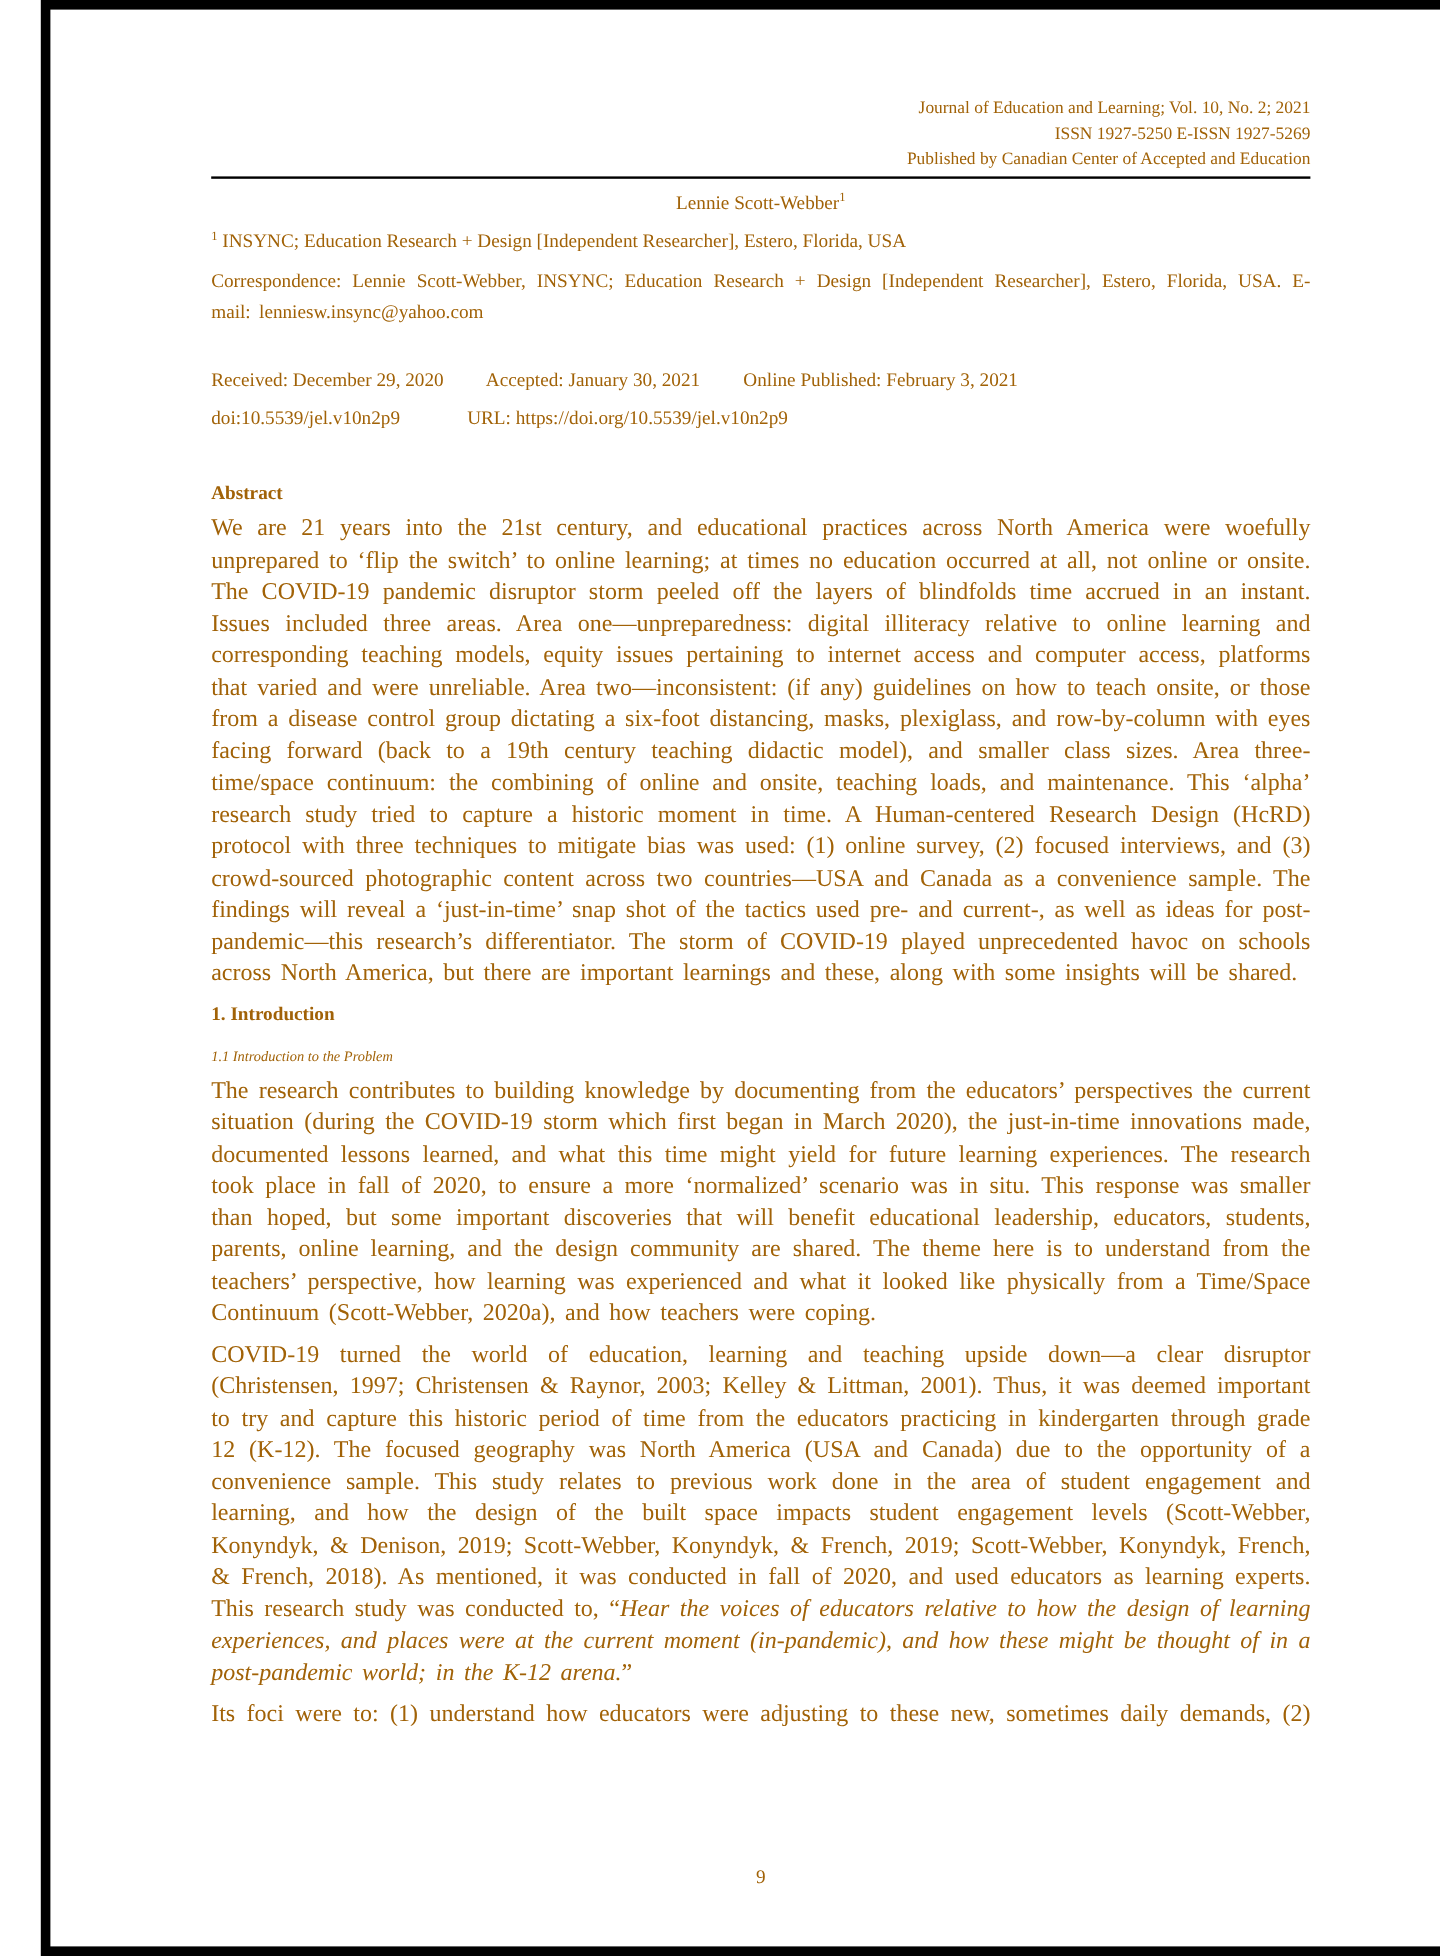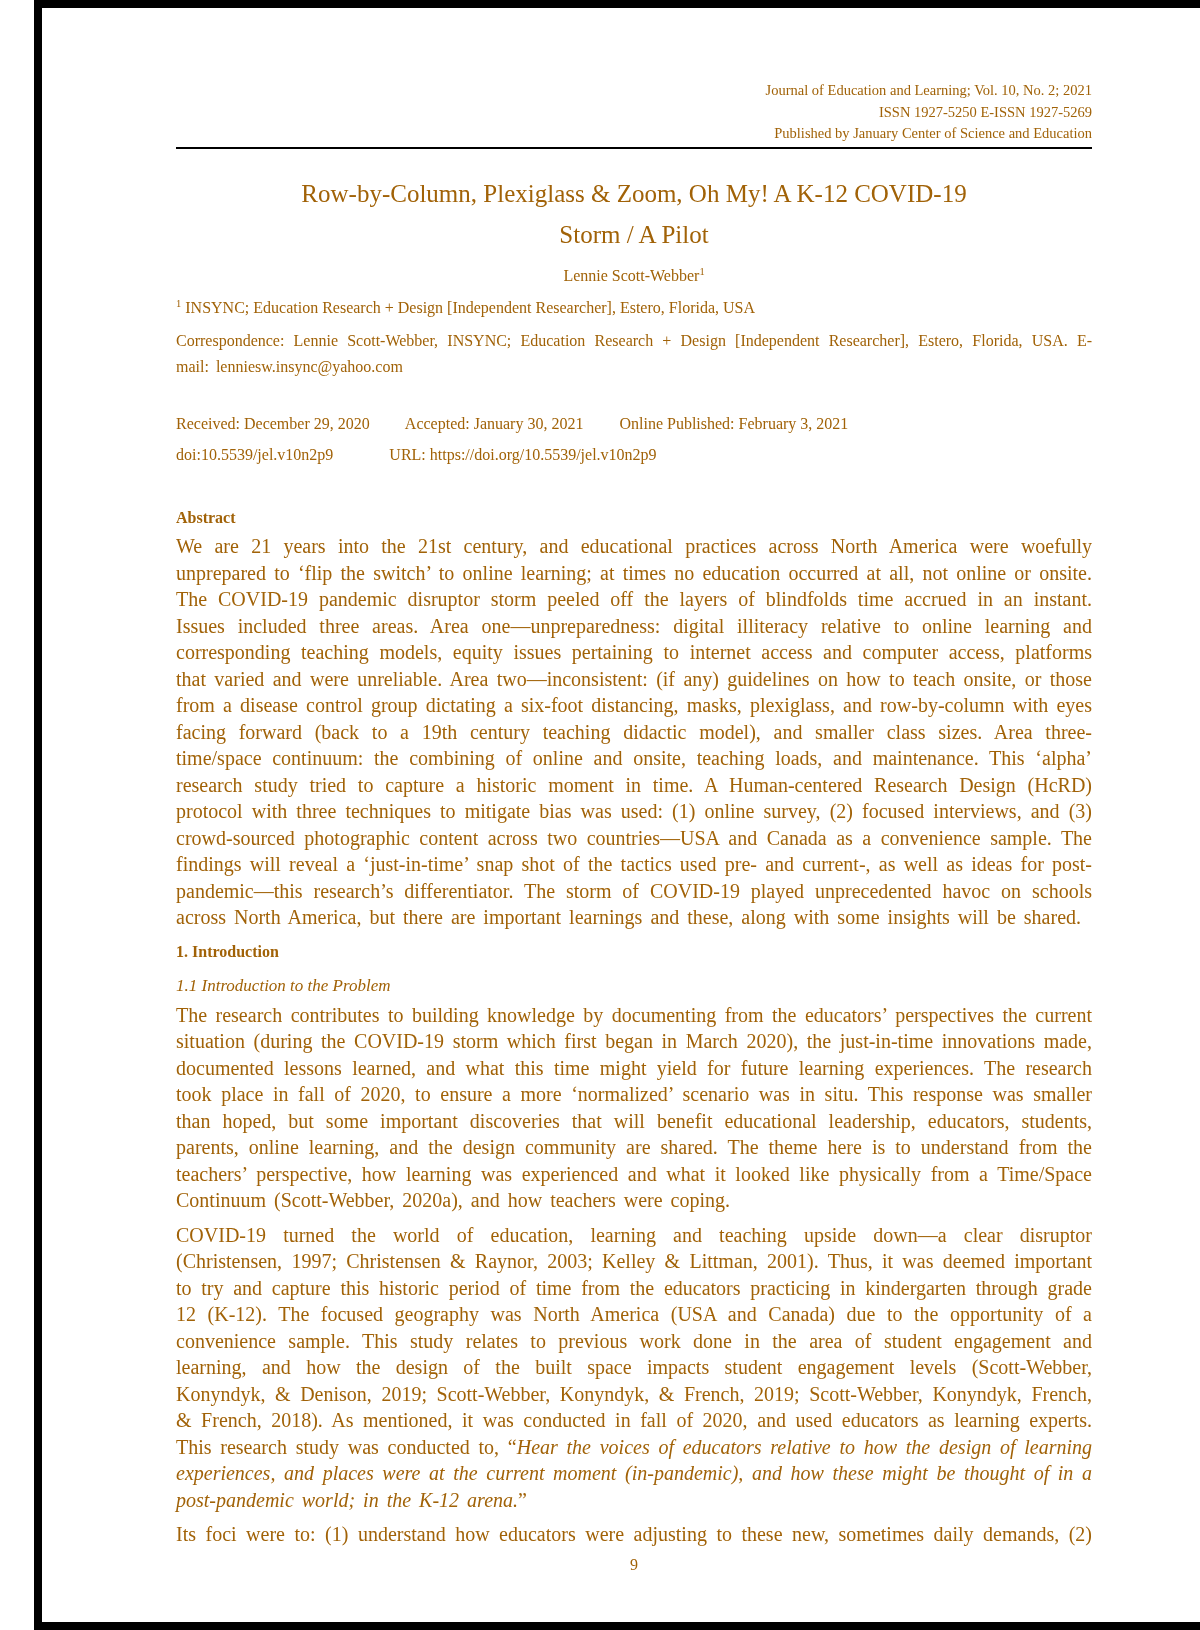--- a/index.html
+++ b/index.html
@@ -38,21 +38,21 @@
   .affil { font-size: 16px; line-height: 26.5px; margin-top: 6px; }
   .corr  { font-size: 16px; line-height: 26.5px; margin-top: 6px; text-align: justify; word-spacing: 3px; }
 
   .meta-received { margin-top: 30px; font-size: 16px; line-height: 26.5px; }
   .meta-received .m-item { margin-right: 32px; text-align: right; }
   .meta-doi { margin-top: 5px; font-size: 16px; line-height: 26.5px; }
   .meta-doi .doi { margin-right: 52px; text-align: right; }
 
   .h-bold { margin: 36px 0 0 0; font-weight: bold; font-size: 16px; line-height: 26.5px; }
   .h-bold.tight { margin-top: 8px; }
-  .h-italic { margin: 8px 0 0 0; font-style: italic; font-weight: normal; font-size: 17px; line-height: 26.5px; }
+  .h-italic { margin: 8px 0 0 0; font-style: italic; font-weight: normal; font-size: 12px; line-height: 26.5px; }
 
   p.body-just {
     font-size: 20px;
     line-height: 26.5px;
     text-align: justify;
     word-spacing: 3px;
     margin: 2px 0 0 0;
   }
   p.body-just.gap { margin-top: 8px; }
   p.last-line-just { text-align-last: justify; }
@@ -71,29 +71,25 @@
 </style>
 </head>
 <body>
 
 <div class="page">
   <div class="content">
 
     <header class="hdr">
       <div>Journal of Education and Learning; Vol. 10, No. 2; 2021</div>
       <div>ISSN 1927-5250 E-ISSN 1927-5269</div>
-      <div>Published by January Center of Science and Education</div>
+      <div>Published by Canadian Center of Accepted and Education</div>
     </header>
 
     <div class="rule"></div>
 
-    <h1 class="title">
-      <span>Row-by-Column, Plexiglass &amp; Zoom, Oh My! A K-12 COVID-19</span><br>
-      <span>Storm / A Pilot</span>
-    </h1>
 
     <div class="author">
       <span>Lennie Scott-Webber</span><sup>1</sup>
     </div>
 
     <div class="affil">
       <sup>1</sup><span> INSYNC; Education Research + Design [Independent Researcher], Estero, Florida, USA</span>
     </div>
 
     <div class="corr">Correspondence: Lennie Scott-Webber, INSYNC; Education Research + Design [Independent Researcher], Estero, Florida, USA. E-mail: lenniesw.insync@yahoo.com</div>

